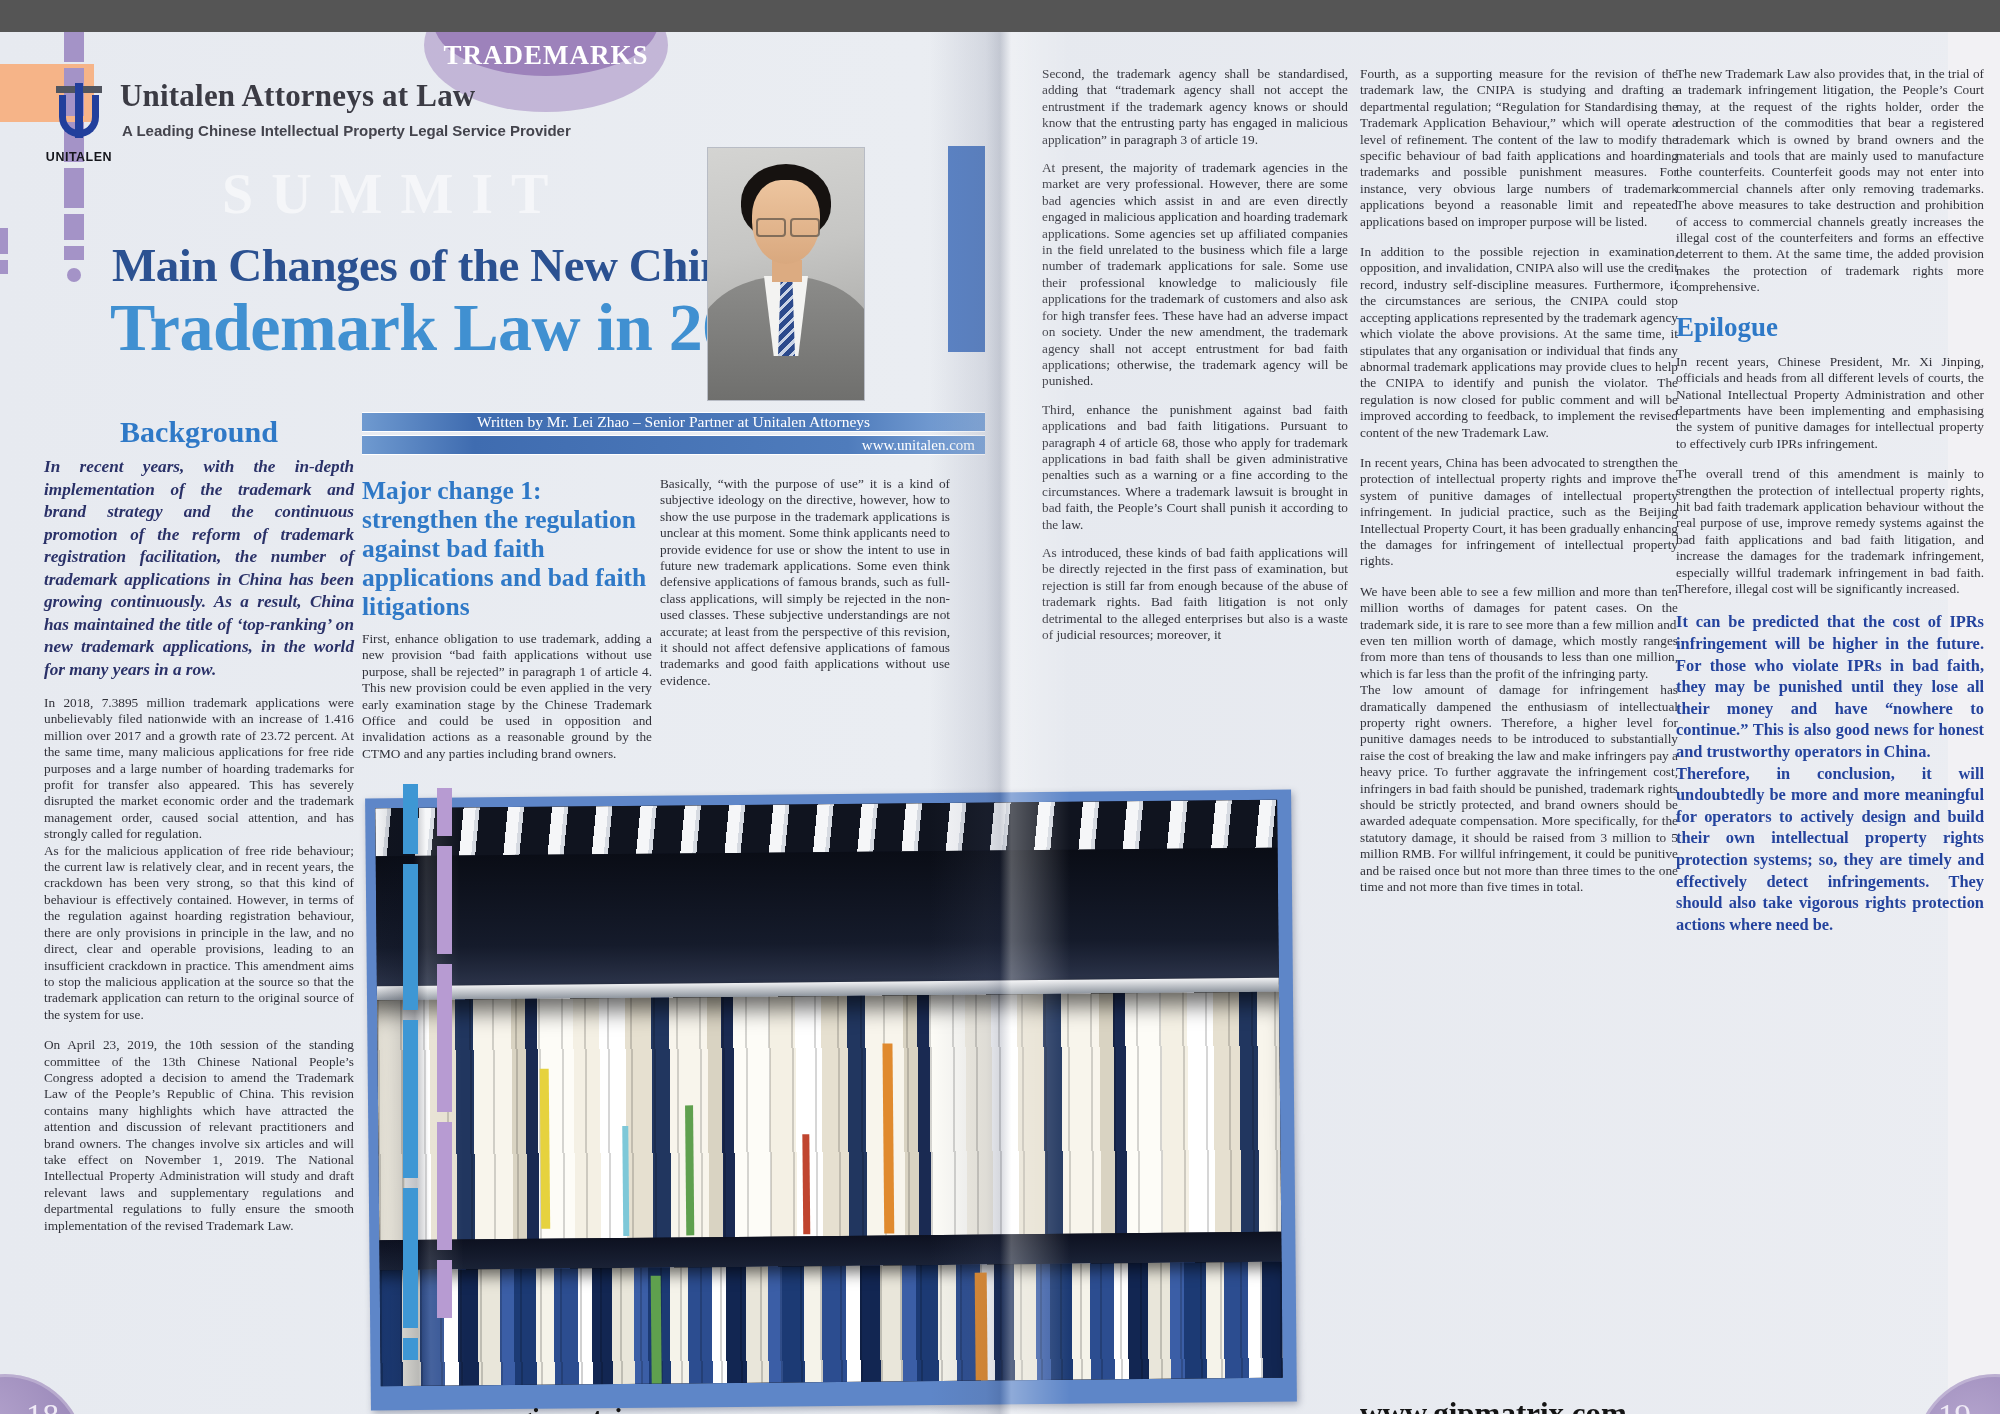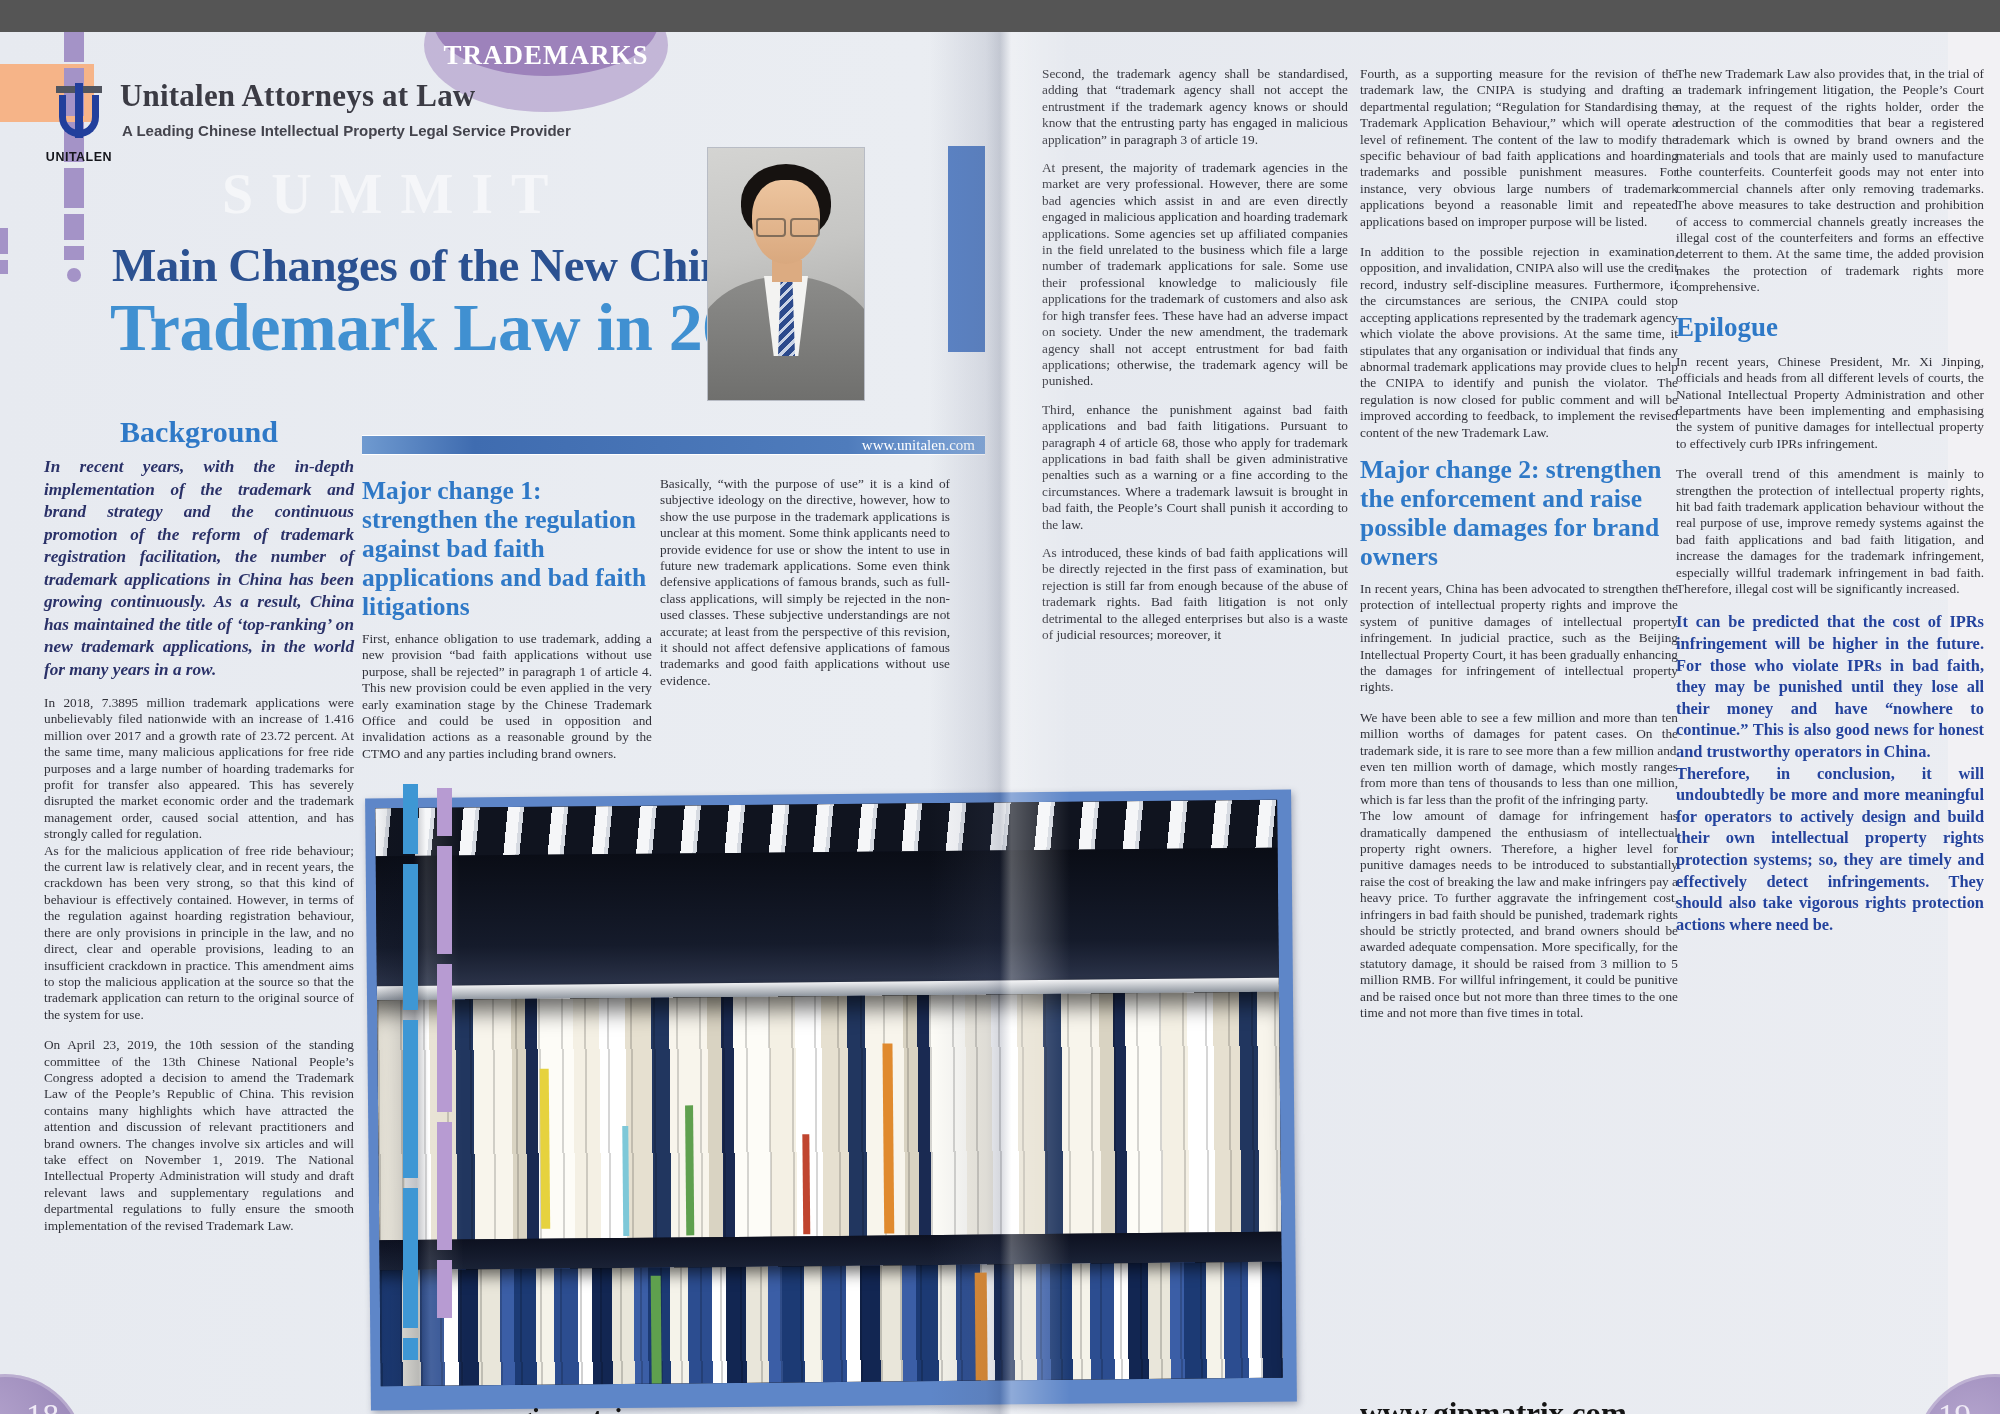--- a/index.html
+++ b/index.html
@@ -158,20 +158,23 @@
     <div class="a-shirt"></div>
     <div class="a-tie"></div>
     <div class="a-neck"></div>
     <div class="a-hair"></div>
     <div class="a-face"></div>
     <div class="a-glass" style="left:48px;"></div>
     <div class="a-glass" style="left:82px;"></div>
   </div>
   <div class="abs side-bar"></div>
 
+  <div class="abs band band1">
+    <span>Written by Mr. Lei Zhao – Senior Partner at Unitalen Attorneys</span>
+  </div>
   <div class="abs band band2">
     <span>www.unitalen.com</span>
   </div>
 
   <div class="abs col col1">
     <h2 class="sec">Background</h2>
     <p class="lead">In recent years, with the in-depth implementation of the trademark and brand strategy and the continuous promotion of the reform of trademark registration facilitation, the number of trademark applications in China has been growing continuously. As a result, China has maintained the title of ‘top-ranking’ on new trademark applications, in the world for many years in a row.</p>
     <div class="tight">
         <p>In 2018, 7.3895 million trademark applications were unbelievably filed nationwide with an increase of 1.416 million over 2017 and a growth rate of 23.72 percent. At the same time, many malicious applications for free ride purposes and a large number of hoarding trademarks for profit for transfer also appeared. This has severely disrupted the market economic order and the trademark management order, caused social attention, and has strongly called for regulation.</p>
         <p>As for the malicious application of free ride behaviour; the current law is relatively clear, and in recent years, the crackdown has been very strong, so that this kind of behaviour is effectively contained. However, in terms of the regulation against hoarding registration behaviour, there are only provisions in principle in the law, and no direct, clear and operable provisions, leading to an insufficient crackdown in practice. This amendment aims to stop the malicious application at the source so that the trademark application can return to the original source of the system for use.</p>
@@ -226,21 +229,20 @@
       <p>At present, the majority of trademark agencies in the market are very professional. However, there are some bad agencies which assist in and are even directly engaged in malicious application and hoarding trademark applications. Some agencies set up affiliated companies in the field unrelated to the business which file a large number of trademark applications for sale. Some use their professional knowledge to maliciously file applications for the trademark of customers and also ask for high transfer fees. These have had an adverse impact on society. Under the new amendment, the trademark agency shall not accept entrustment for bad faith applications; otherwise, the trademark agency will be punished.</p>
       <p>Third, enhance the punishment against bad faith applications and bad faith litigations. Pursuant to paragraph 4 of article 68, those who apply for trademark applications in bad faith shall be given administrative penalties such as a warning or a fine according to the circumstances. Where a trademark lawsuit is brought in bad faith, the People’s Court shall punish it according to the law.</p>
       <p>As introduced, these kinds of bad faith applications will be directly rejected in the first pass of examination, but rejection is still far from enough because of the abuse of trademark rights. Bad faith litigation is not only detrimental to the alleged enterprises but also is a waste of judicial resources; moreover, it</p>
     </div>
 
   <div class="abs col col5">
     <div>
         <p>Fourth, as a supporting measure for the revision of the trademark law, the CNIPA is studying and drafting a departmental regulation; “Regulation for Standardising the Trademark Application Behaviour,” which will operate a level of refinement. The content of the law to modify the specific behaviour of bad faith applications and hoarding trademarks and possible punishment measures. For instance, very obvious large numbers of trademark applications beyond a reasonable limit and repeated applications based on improper purpose will be listed.</p>
         <p>In addition to the possible rejection in examination, opposition, and invalidation, CNIPA also will use the credit record, industry self-discipline measures. Furthermore, if the circumstances are serious, the CNIPA could stop accepting applications represented by the trademark agency which violate the above provisions. At the same time, it stipulates that any organisation or individual that finds any abnormal trademark applications may provide clues to help the CNIPA to identify and punish the violator. The regulation is now closed for public comment and will be improved according to feedback, to implement the revised content of the new Trademark Law.</p>
       </div>
-    <h3 class="mc">Major change 2: strengthen the enforcement and raise possible damages for brand owners</h3>
     <p>In recent years, China has been advocated to strengthen the protection of intellectual property rights and improve the system of punitive damages of intellectual property infringement. In judicial practice, such as the Beijing Intellectual Property Court, it has been gradually enhancing the damages for infringement of intellectual property rights.</p>
     <div class="tight">
         <p>We have been able to see a few million and more than ten million worths of damages for patent cases. On the trademark side, it is rare to see more than a few million and</p>
         <p>even ten million worth of damage, which mostly ranges from more than tens of thousands to less than one million, which is far less than the profit of the infringing party.</p>
         <p>The low amount of damage for infringement has dramatically dampened the enthusiasm of intellectual property right owners. Therefore, a higher level for punitive damages needs to be introduced to substantially raise the cost of breaking the law and make infringers pay a heavy price. To further aggravate the infringement cost, infringers in bad faith should be punished, trademark rights should be strictly protected, and brand owners should be awarded adequate compensation. More specifically, for the statutory damage, it should be raised from 3 million to 5 million RMB. For willful infringement, it could be punitive and be raised once but not more than three times to the one time and not more than five times in total.</p>
       </div>
   </div>
 
   <div class="abs col col6">
     <p>The new Trademark Law also provides that, in the trial of a trademark infringement litigation, the People’s Court may, at the request of the rights holder, order the destruction of the commodities that bear a registered trademark which is owned by brand owners and the materials and tools that are mainly used to manufacture the counterfeits. Counterfeit goods may not enter into commercial channels after only removing trademarks. The above measures to take destruction and prohibition of access to commercial channels greatly increases the illegal cost of the counterfeiters and forms an effective deterrent to them. At the same time, the added provision makes the protection of trademark rights more comprehensive.</p>

